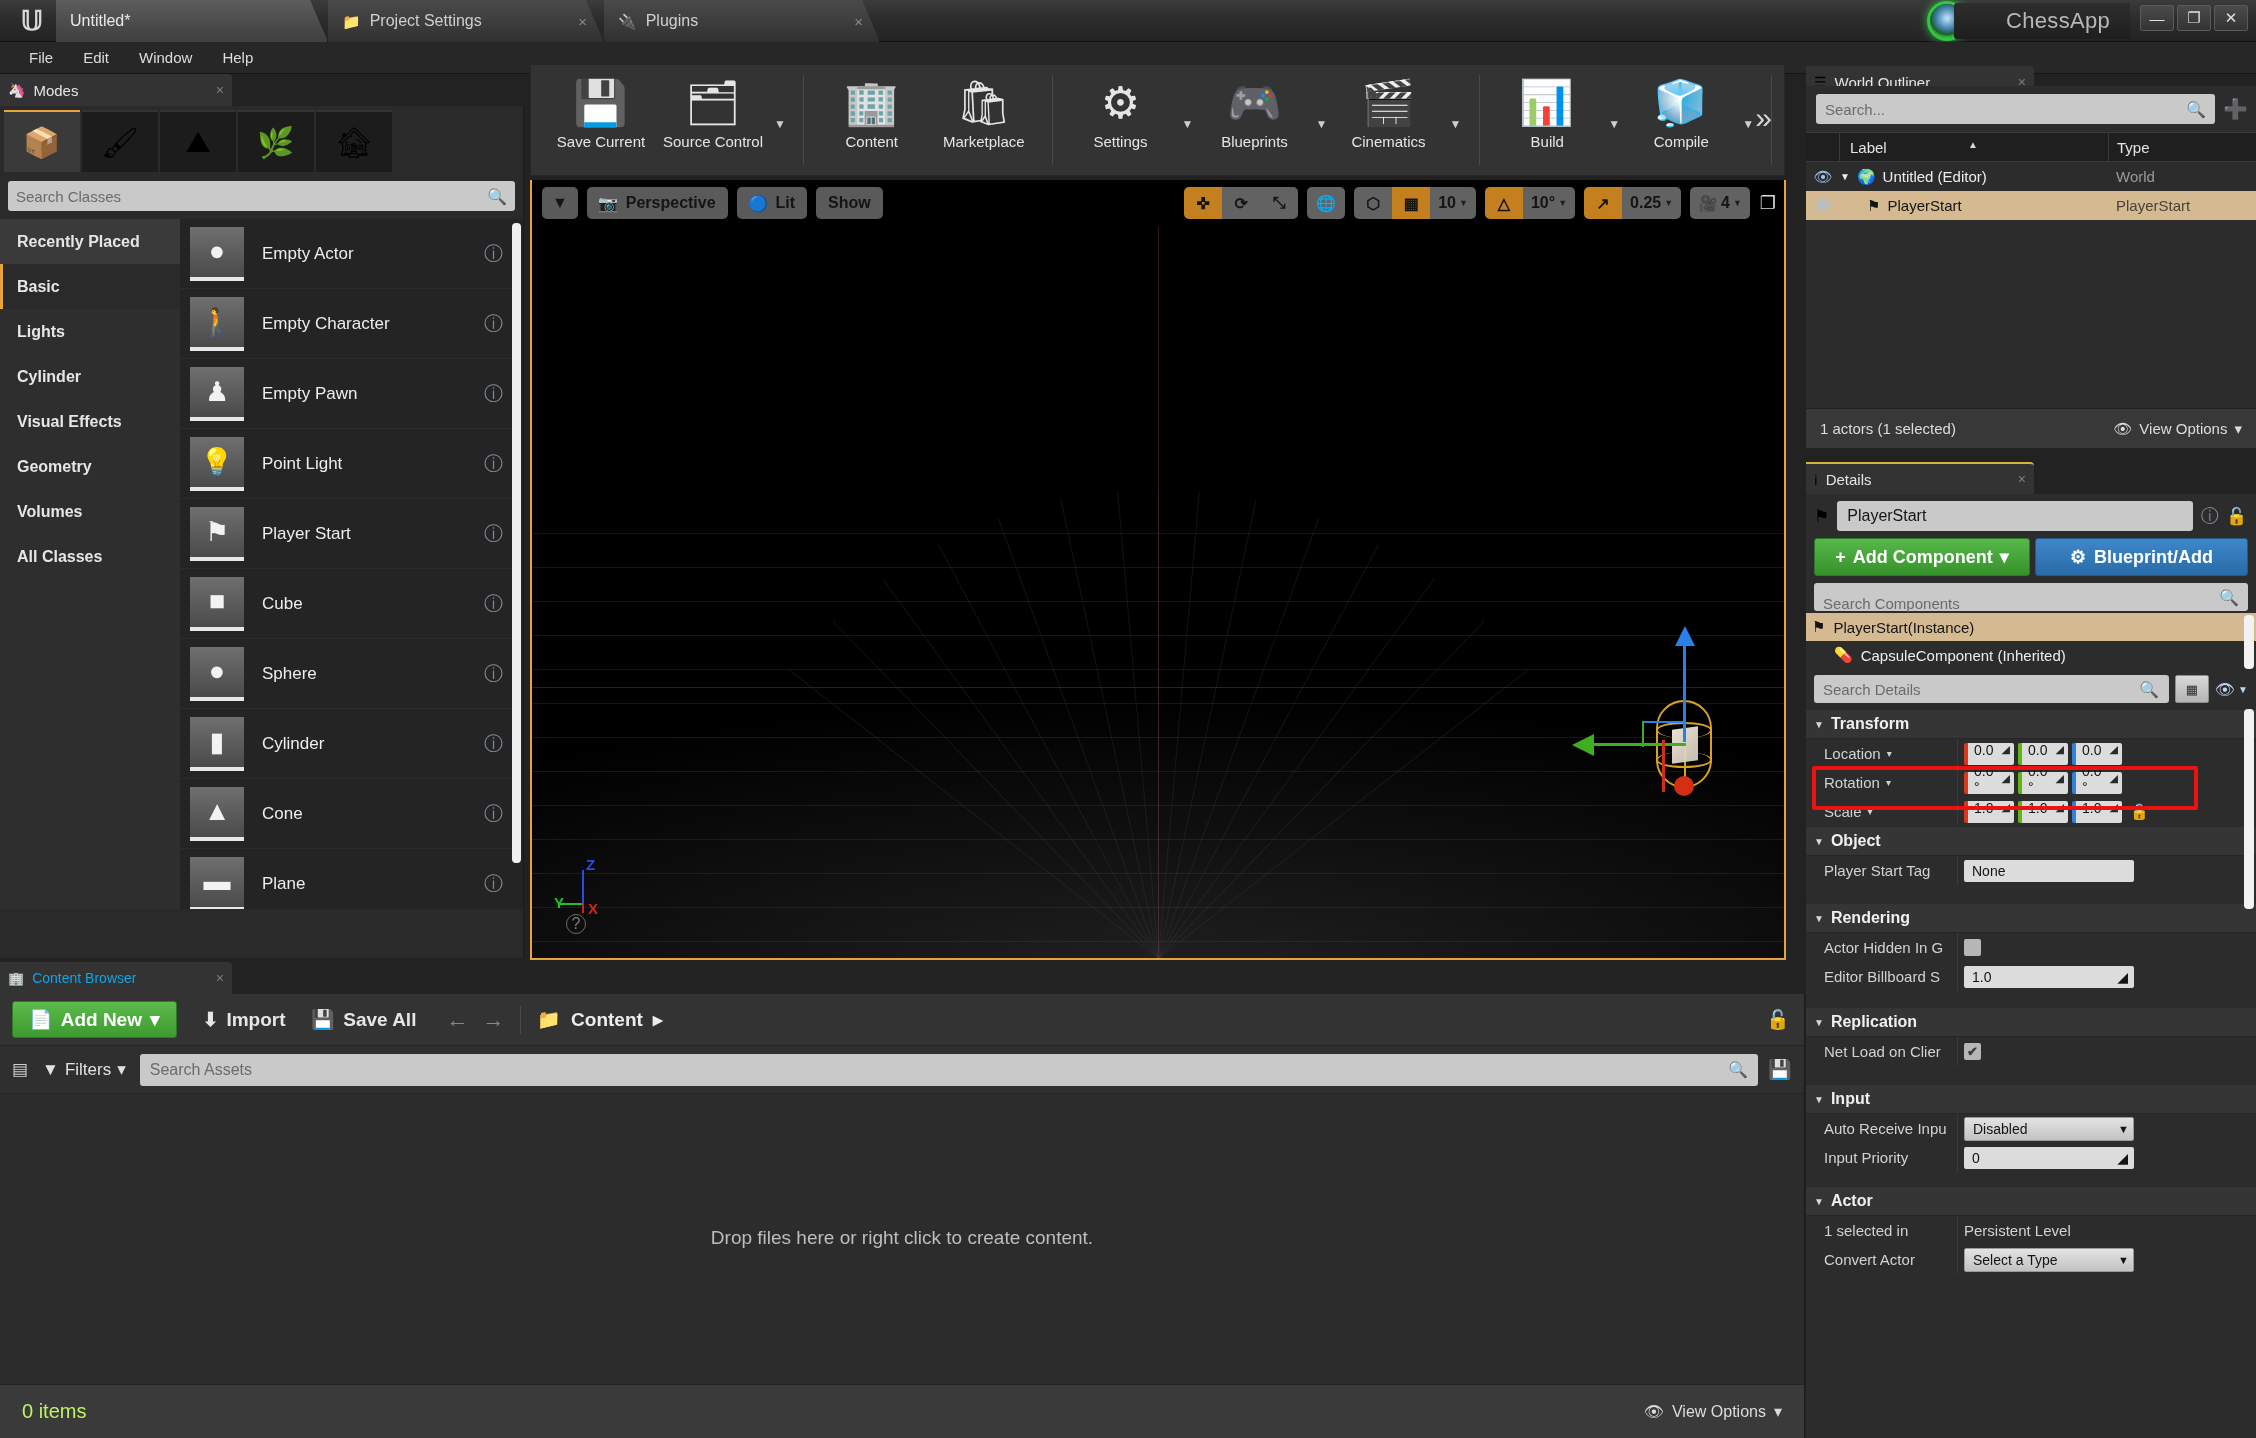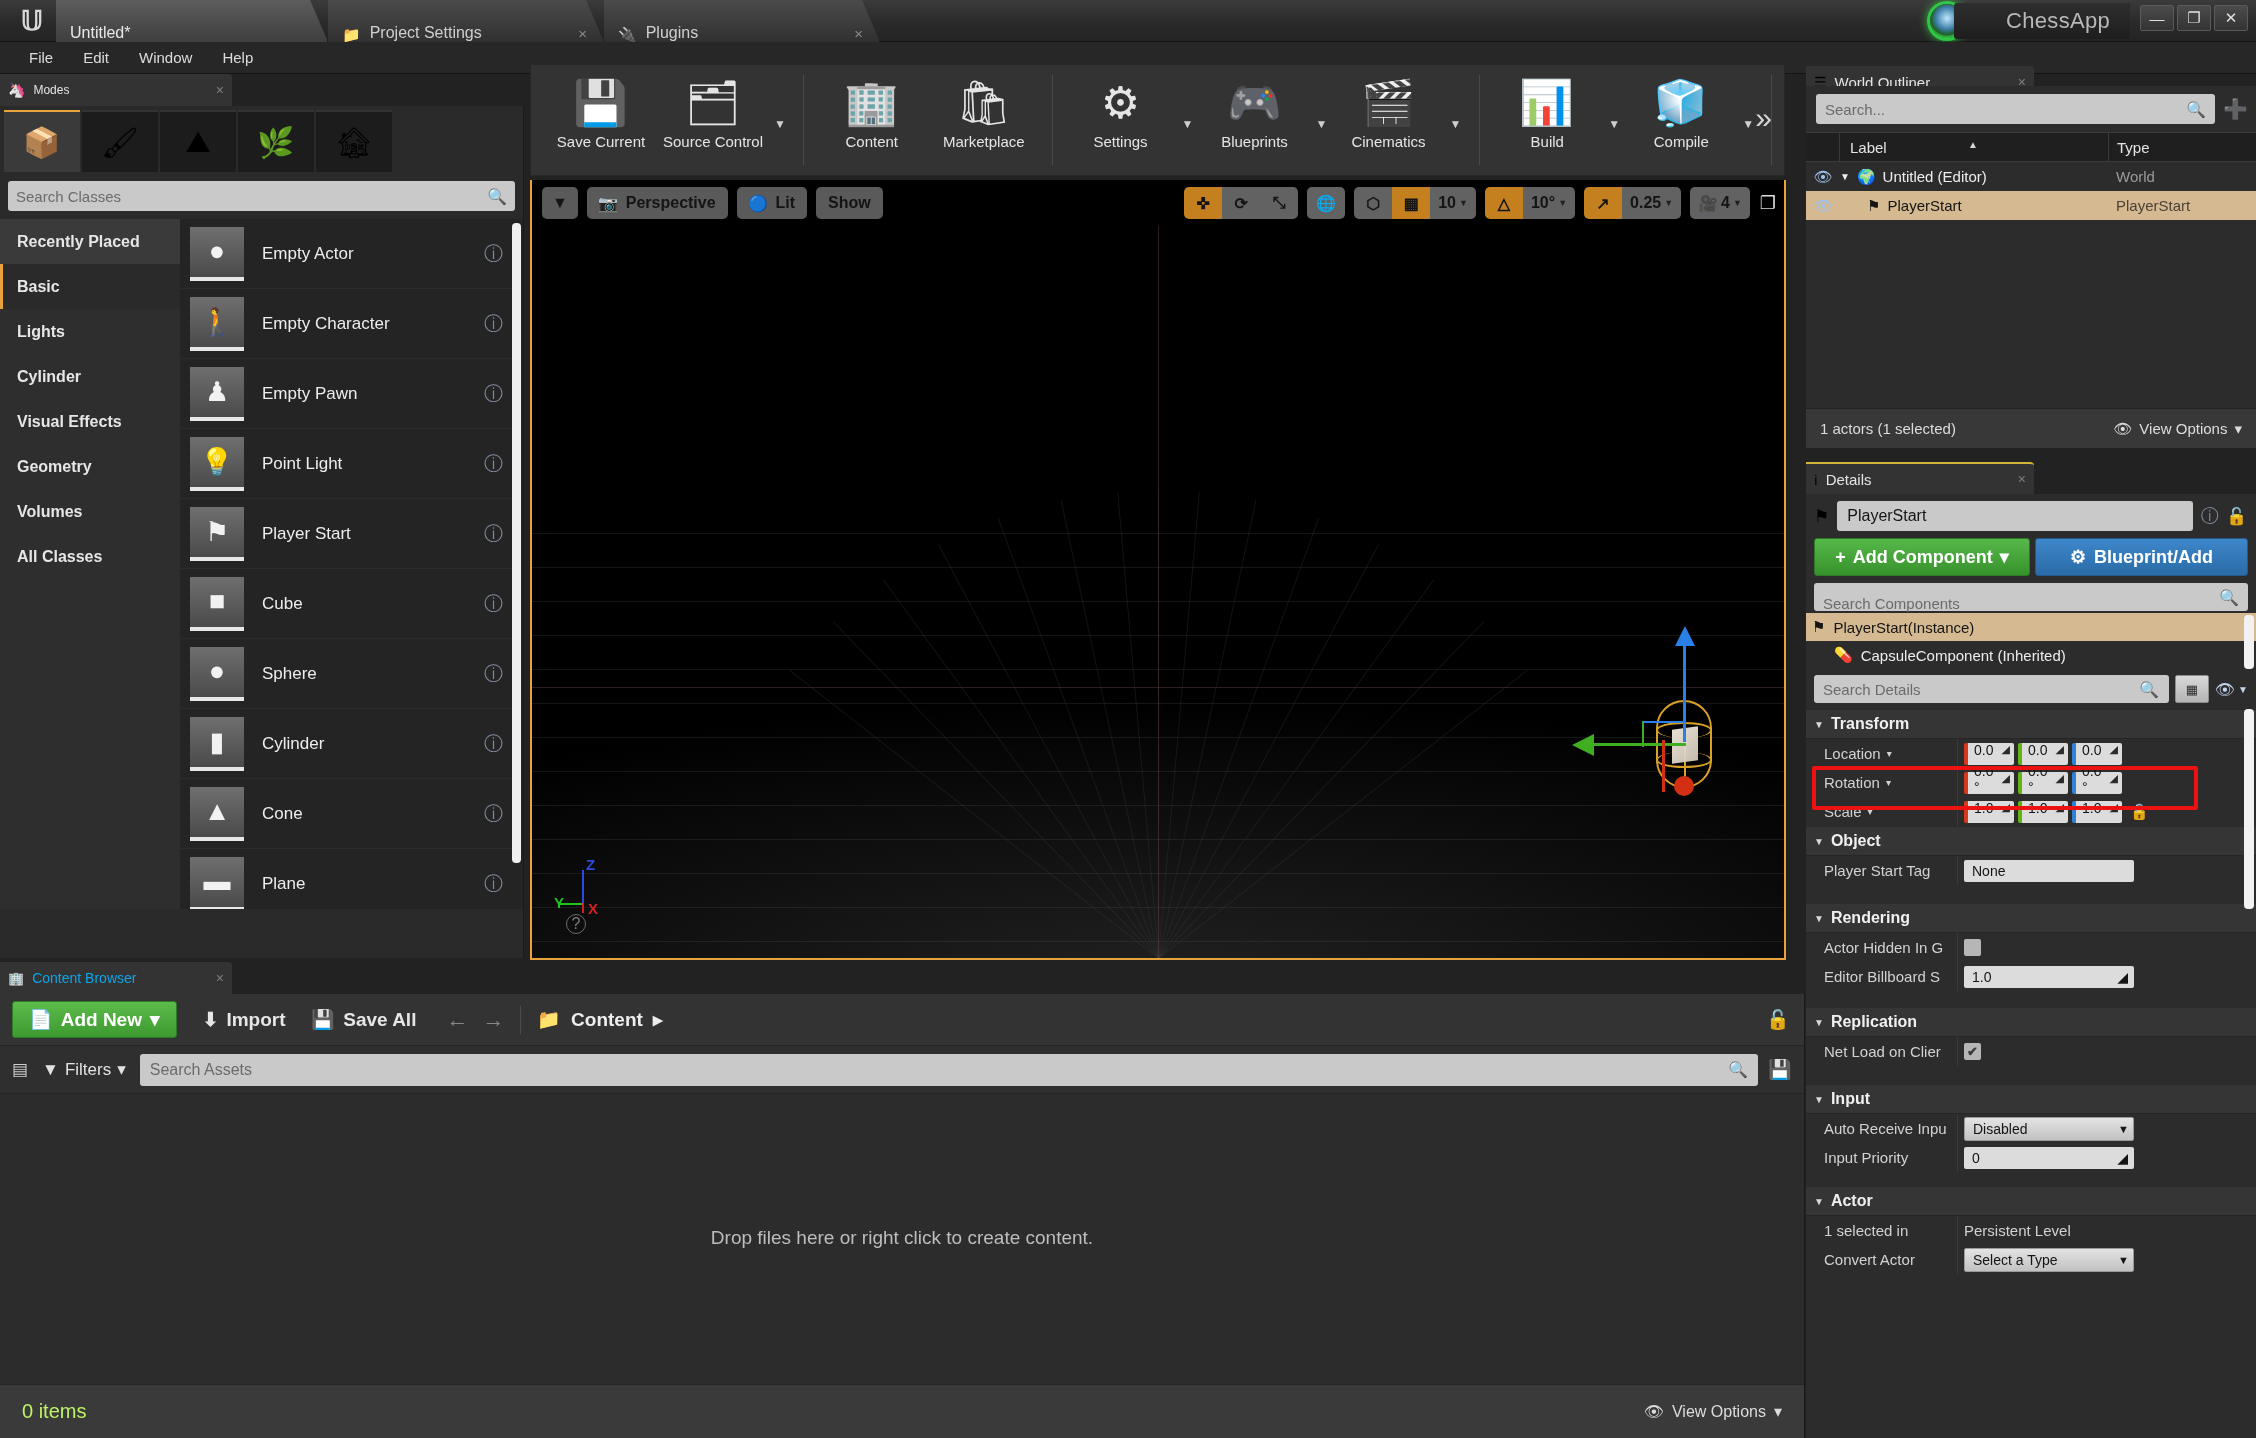--- a/index.html
+++ b/index.html
@@ -19,21 +19,21 @@
     border-bottom: 1px solid #111;
   }
   .ue-logo {
     position: absolute; left: 8px; top: 2px; width: 48px; height: 38px;
     display: flex; align-items: center; justify-content: center;
     color: #d8d8d8; font-size: 27px; font-family: "Liberation Serif", serif;
     font-weight: bold;
   }
   .tabstrip { position: absolute; left: 56px; top: 0; height: 42px; display: flex; }
   .wtab {
-    position: relative; height: 42px; display: flex; align-items: flex-end;
+    position: relative; height: 42px; display: flex; align-items: center;
     padding: 0 16px 0 14px; min-width: 200px;
     background: linear-gradient(180deg,#5d5d5d 0%,#4a4a4a 60%,#3f3f3f 100%);
     color: #e8e8e8; font-size: 16px;
     border-right: 1px solid #1d1d1d;
     clip-path: polygon(0 0, calc(100% - 18px) 0, 100% 100%, 0 100%);
   }
   .wtab.inactive {
     background: linear-gradient(180deg,#4a4a4a 0%,#3b3b3b 60%,#303030 100%);
     color: #cfcfcf;
   }
@@ -68,21 +68,21 @@
   }
   .menuitem { color: #dcdcdc; font-size: 15px; padding: 4px 15px; }
 
   
   .modes-tabbar {
     position: absolute; left: 0; top: 74px; width: 232px; height: 32px;
     background: #333; display: flex; align-items: center; padding: 0 8px;
     border-top-right-radius: 4px;
   }
   .modes-tabbar .ticon { margin-right: 8px; font-size: 14px; }
-  .modes-tabbar .tlabel { color: #e4e4e4; font-size: 12px; flex: 1; }
+  .modes-tabbar .tlabel { color: #e4e4e4; font-size: 15px; flex: 1; }
   .modes-tabbar .tclose { color: #7f7f7f; font-size: 14px; }
   .modes-panel {
     position: absolute; left: 0; top: 106px; width: 524px; height: 852px;
     background: #2a2a2a; border-right: 1px solid #191919;
   }
   .mode-icons { display: flex; padding: 4px 4px 0 4px; gap: 2px; }
   .mode-ic {
     width: 76px; height: 62px; background: #1c1c1c;
     display: flex; align-items: center; justify-content: center; font-size: 30px;
     border-top: 2px solid #333;

